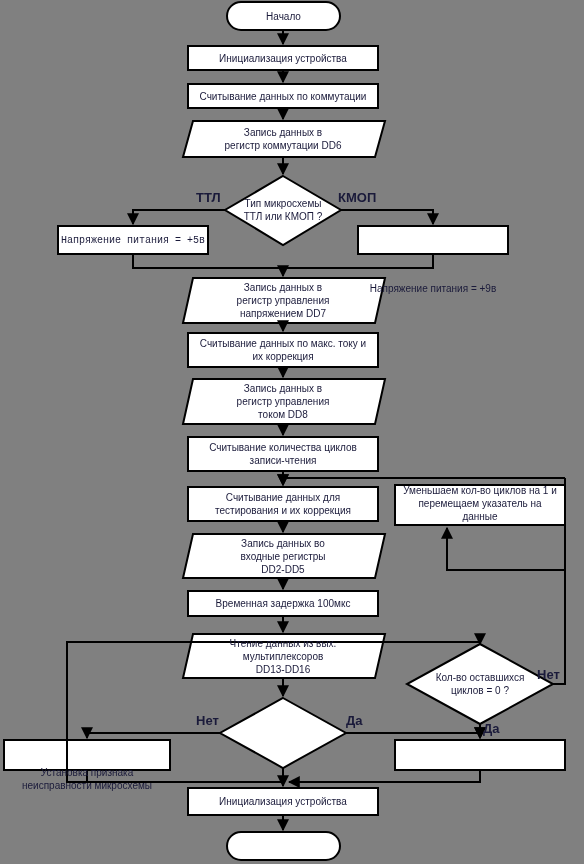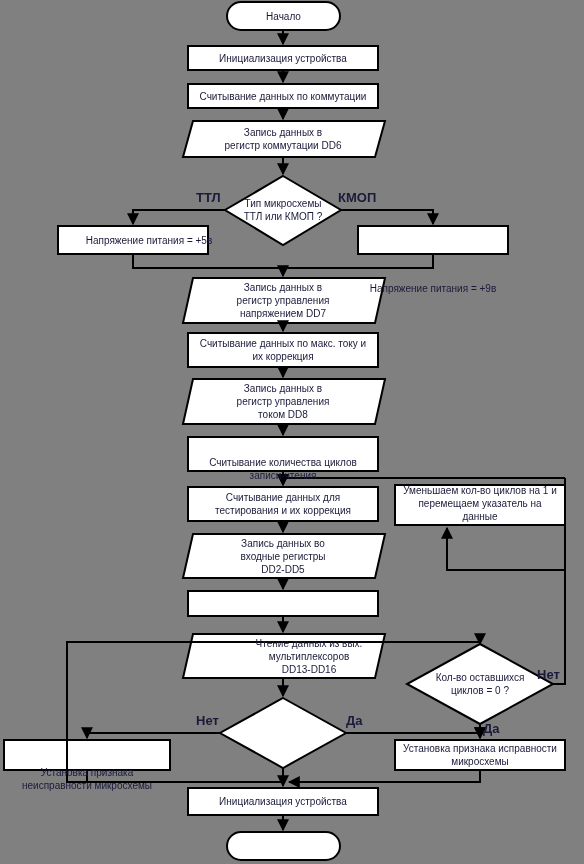--- a/index.html
+++ b/index.html
@@ -142,49 +142,48 @@
     <path class="connector" d="M283,815 L283,830" marker-end="url(#arrow)"></path>
   </svg>
 
   <div class="node-text" style="left:227px; top:2px;  width:113px; height:28px;">Начало</div>
   <div class="node-text" style="left:188px; top:46px; width:190px; height:24px;">Инициализация устройства</div>
   <div class="node-text" style="left:188px; top:84px; width:190px; height:24px;">Считывание данных по коммутации</div>
   <div class="node-text" style="left:188px; top:121px; width:190px; height:36px;">Запись данных в
 регистр коммутации DD6</div>
   <div class="node-text" style="left:213px; top:193px; width:140px; height:34px;">Тип микросхемы
 ТТЛ или КМОП ?</div>
-  <div class="node-text" style="left:74px;  top:226px; width:150px; height:28px;">Напряжение питания = +5в</div>
+  <div class="node-text" style="left:58px;  top:226px; width:150px; height:28px;font-family:Liberation Mono, monospace;">Напряжение питания = +5в</div>
   <div class="node-text" style="left:358px; top:226px; width:150px; height:28px;margin-top:48px;">Напряжение питания = +9в</div>
   <div class="node-text" style="left:188px; top:278px; width:190px; height:45px;">Запись данных в
 регистр управления
 напряжением DD7</div>
   <div class="node-text" style="left:188px; top:333px; width:190px; height:34px;">Считывание данных по макс. току и
 их коррекция</div>
   <div class="node-text" style="left:188px; top:379px; width:190px; height:45px;">Запись данных в
 регистр управления
 током DD8</div>
-  <div class="node-text" style="left:188px; top:452px; width:190px; height:34px;">Считывание количества циклов
+  <div class="node-text" style="left:188px; top:437px; width:190px; height:34px;">Считывание количества циклов
 записи-чтения</div>
   <div class="node-text" style="left:188px; top:487px; width:190px; height:34px;">Считывание данных для
 тестирования и их коррекция</div>
   <div class="node-text" style="left:188px; top:534px; width:190px; height:44px;">Запись данных во
 входные регистры
 DD2-DD5</div>
-  <div class="node-text" style="left:188px; top:634px; width:190px; height:44px;margin-left:26px;">Чтение данных из вых.
+  <div class="node-text" style="left:188px; top:591px; width:190px; height:25px;">Временная задержка 100мкс</div>
+  <div class="node-text" style="left:188px; top:634px; width:190px; height:44px;">Чтение данных из вых.
 мультиплексоров
 DD13-DD16</div>
   <div class="node-text" style="left:395px; top:483px; width:170px; height:40px;">Уменьшаем кол-во циклов на 1 и
 перемещаем указатель на
 данные</div>
   <div class="node-text" style="left:412px; top:668px; width:136px; height:32px;">Кол-во оставшихся
 циклов = 0 ?</div>
   <div class="node-text" style="left:4px;   top:764px; width:166px; height:30px;">Установка признака
 неисправности микросхемы</div>
-  <div class="node-text" style="left:395px; top:740px; width:170px; height:30px;">Установка признака исправности
-микросхемы</div>
   <div class="node-text" style="left:188px; top:788px; width:190px; height:27px;">Инициализация устройства</div>
 
   <div class="edge-label" style="left:196px; top:193px;">ТТЛ</div>
   <div class="edge-label" style="left:338px; top:193px;">КМОП</div>
   <div class="edge-label" style="left:537px; top:670px;">Нет</div>
   <div class="edge-label" style="left:483px; top:724px;">Да</div>
   <div class="edge-label" style="left:196px; top:716px;">Нет</div>
   <div class="edge-label" style="left:346px; top:716px;">Да</div>
 
 </div>

